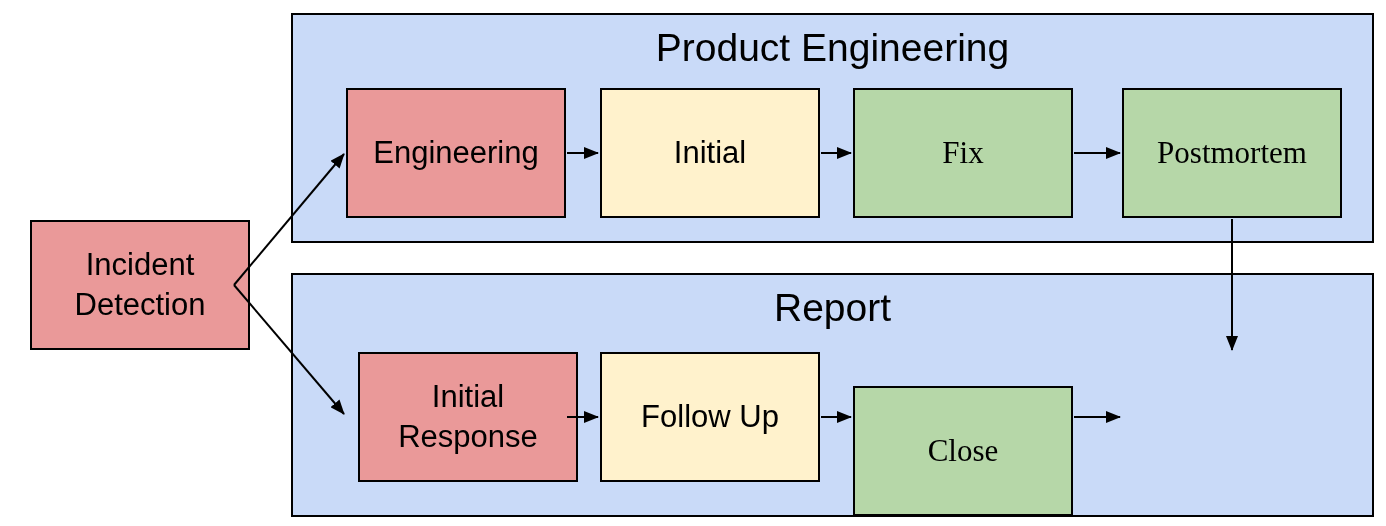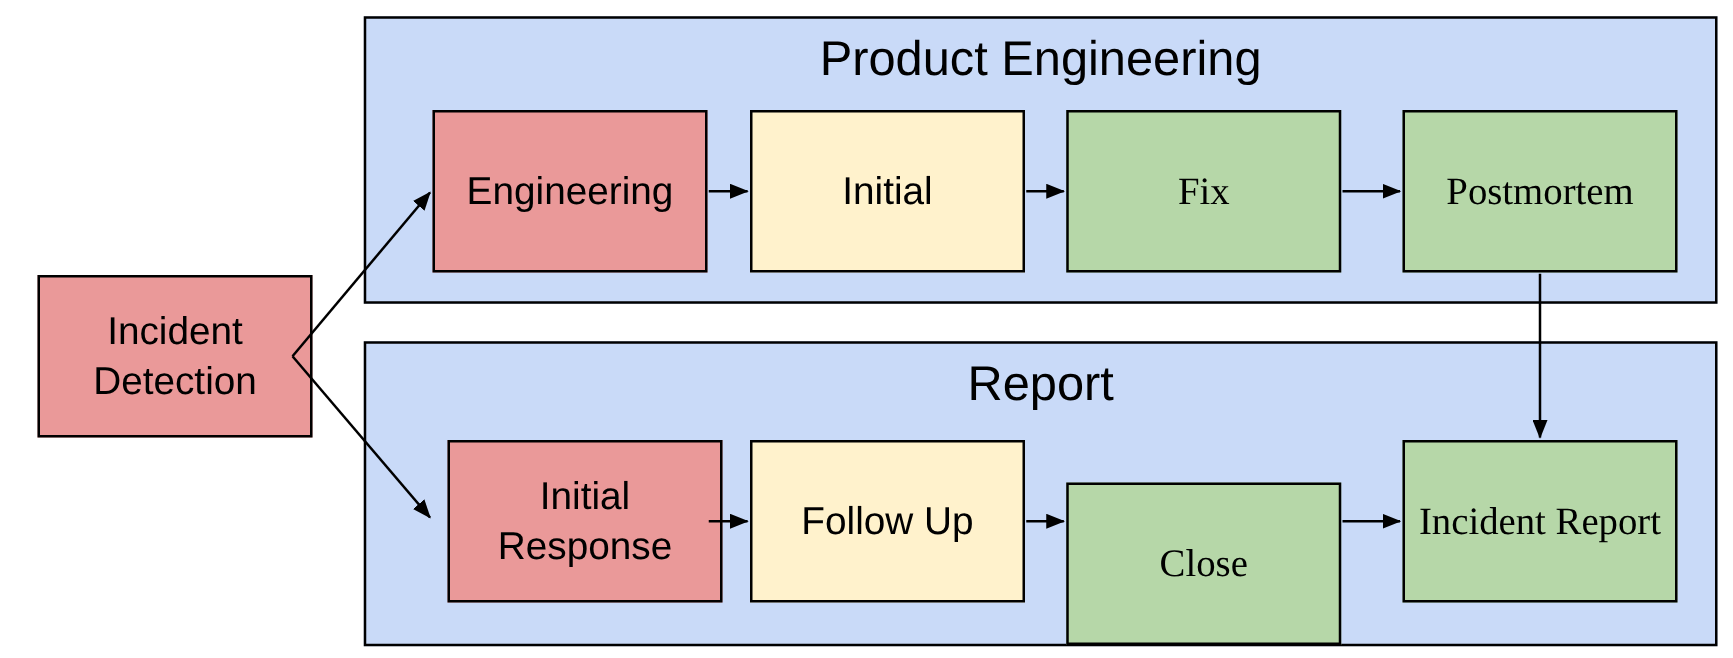--- a/index.html
+++ b/index.html
@@ -90,21 +90,20 @@
   <div class="node fill-green" id="node-fix">Fix</div>
 
   <div class="node fill-green" id="node-postmortem">Postmortem</div>
 
   <div class="node fill-red" id="node-initial-response">Initial Response</div>
 
   <div class="node fill-yellow" id="node-follow-up">Follow Up</div>
 
   <div class="node fill-green" id="node-close">Close</div>
 
-  <div class="node fill-green" id="node-incident-report">Incident Report</div>
 
   <svg class="arrows" viewBox="0 0 1386 526" xmlns="http://www.w3.org/2000/svg">
     <defs>
       <marker id="ah" markerUnits="userSpaceOnUse" markerWidth="16" markerHeight="12" refX="14" refY="6" orient="auto">
         <path d="M0,0 L15,6 L0,12 Z" fill="#000000"></path>
       </marker>
     </defs>
     <line x1="234" y1="285" x2="344" y2="154" marker-end="url(#ah)"></line>
     <line x1="234" y1="285" x2="344" y2="414" marker-end="url(#ah)"></line>
     <line x1="567" y1="153" x2="598" y2="153" marker-end="url(#ah)"></line>

